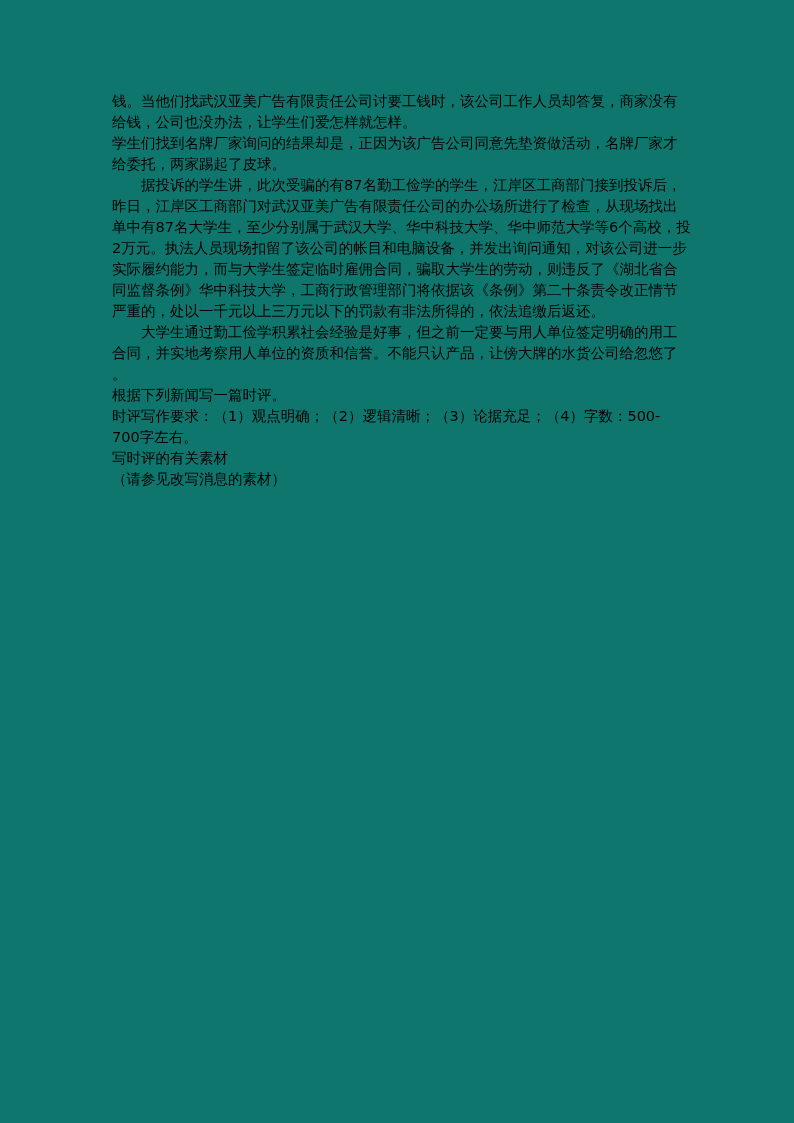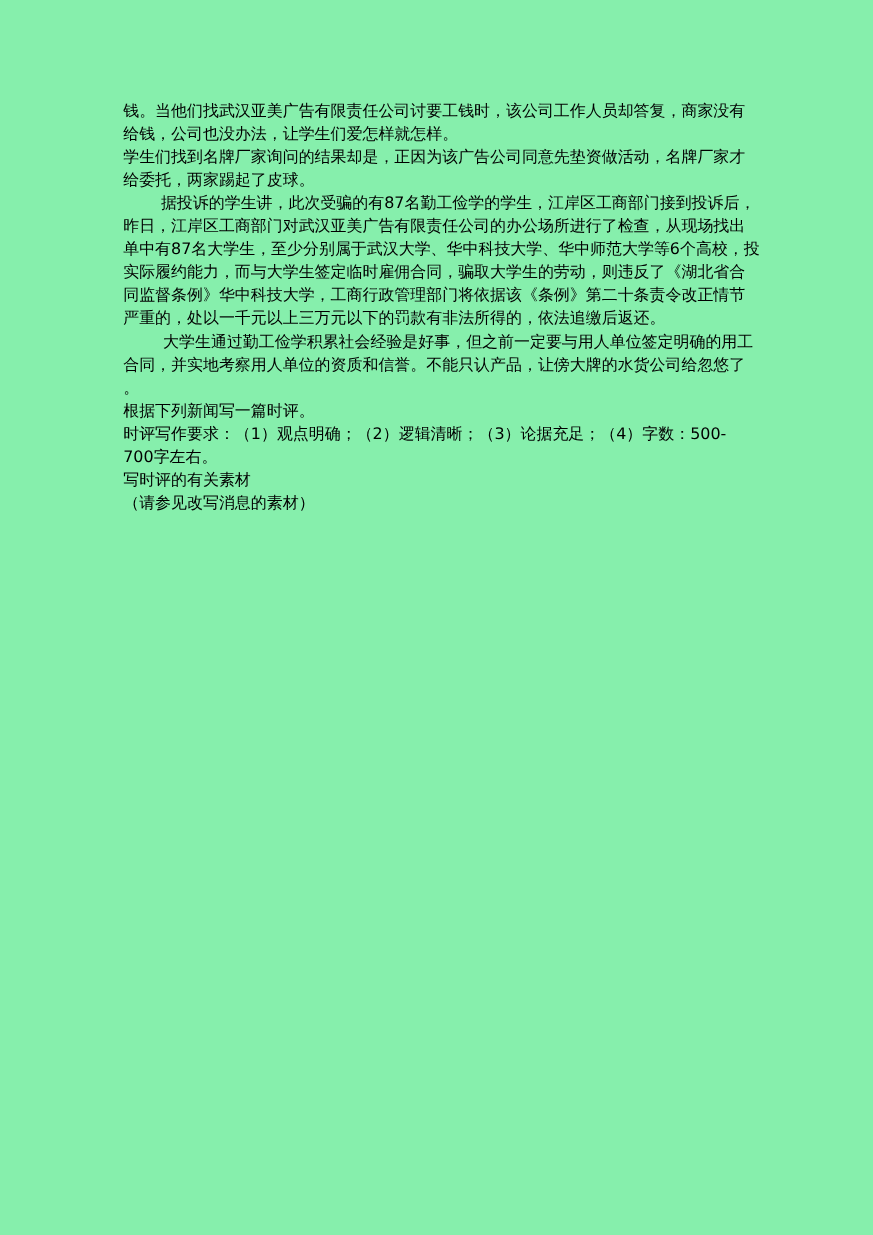--- a/index.html
+++ b/index.html
@@ -4,54 +4,54 @@
 <style>
   html, body {
     margin: 0;
     padding: 0;
     background: #ffffff;
   }
   .page {
     position: relative;
     width: 794px;
     height: 1123px;
-    background: #86efac;
+    background: #0f766e;
     overflow: hidden;
     font-family: "DejaVu Sans", sans-serif;
   }
   .text-block {
     position: absolute;
     left: 112px;
     top: 91px;
     width: 580px;
     color: #000000;
     font-size: 14.5px;
     line-height: 21px;
   }
   .line {
     height: 21px;
     white-space: nowrap;
   }
   .line.indent {
     padding-left: 29px;
-    text-align: center;
   }
 </style>
 </head>
 <body>
 
 <div class="page">
   <div class="text-block">
     <div class="line">钱。当他们找武汉亚美广告有限责任公司讨要工钱时，该公司工作人员却答复，商家没有</div>
     <div class="line">给钱，公司也没办法，让学生们爱怎样就怎样。</div>
     <div class="line">学生们找到名牌厂家询问的结果却是，正因为该广告公司同意先垫资做活动，名牌厂家才</div>
     <div class="line">给委托，两家踢起了皮球。</div>
     <div class="line indent">据投诉的学生讲，此次受骗的有87名勤工俭学的学生，江岸区工商部门接到投诉后，</div>
     <div class="line">昨日，江岸区工商部门对武汉亚美广告有限责任公司的办公场所进行了检查，从现场找出</div>
     <div class="line">单中有87名大学生，至少分别属于武汉大学、华中科技大学、华中师范大学等6个高校，投</div>
+    <div class="line">2万元。执法人员现场扣留了该公司的帐目和电脑设备，并发出询问通知，对该公司进一步</div>
     <div class="line">实际履约能力，而与大学生签定临时雇佣合同，骗取大学生的劳动，则违反了《湖北省合</div>
     <div class="line">同监督条例》华中科技大学，工商行政管理部门将依据该《条例》第二十条责令改正情节</div>
     <div class="line">严重的，处以一千元以上三万元以下的罚款有非法所得的，依法追缴后返还。</div>
     <div class="line indent">大学生通过勤工俭学积累社会经验是好事，但之前一定要与用人单位签定明确的用工</div>
     <div class="line">合同，并实地考察用人单位的资质和信誉。不能只认产品，让傍大牌的水货公司给忽悠了</div>
     <div class="line">。</div>
     <div class="line">根据下列新闻写一篇时评。</div>
     <div class="line">时评写作要求：（1）观点明确；（2）逻辑清晰；（3）论据充足；（4）字数：500-</div>
     <div class="line">700字左右。</div>
     <div class="line">写时评的有关素材</div>

